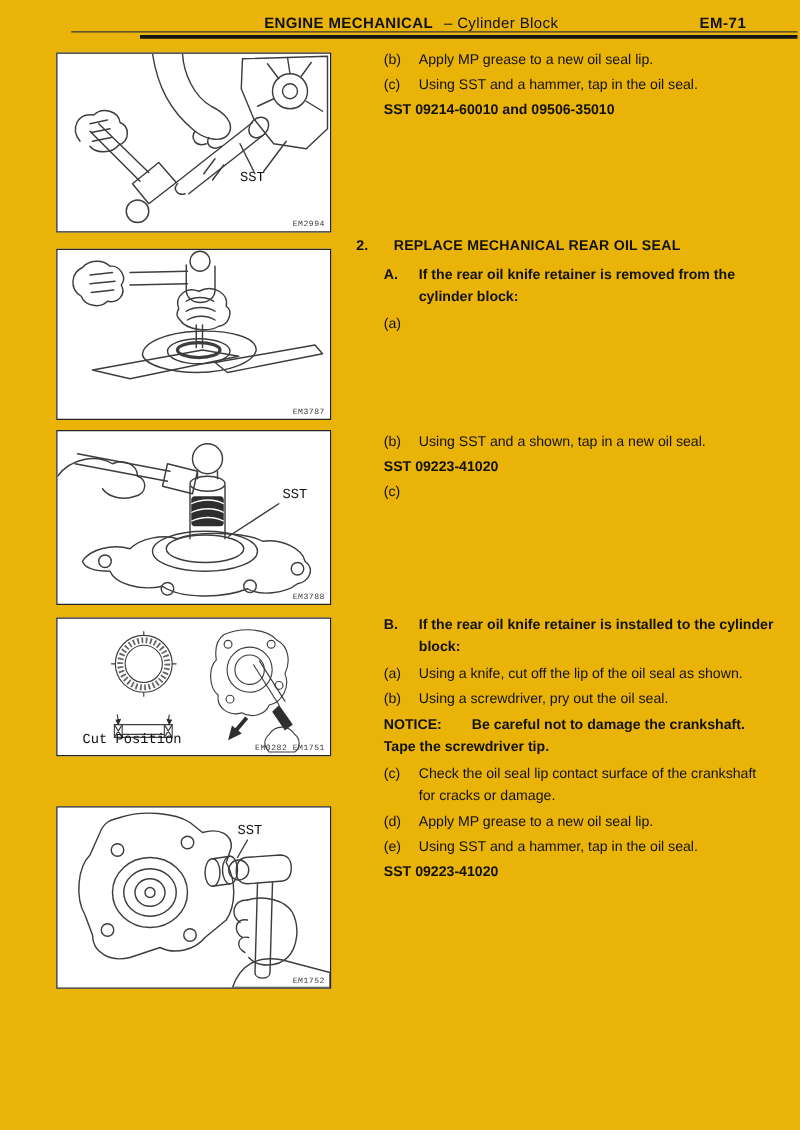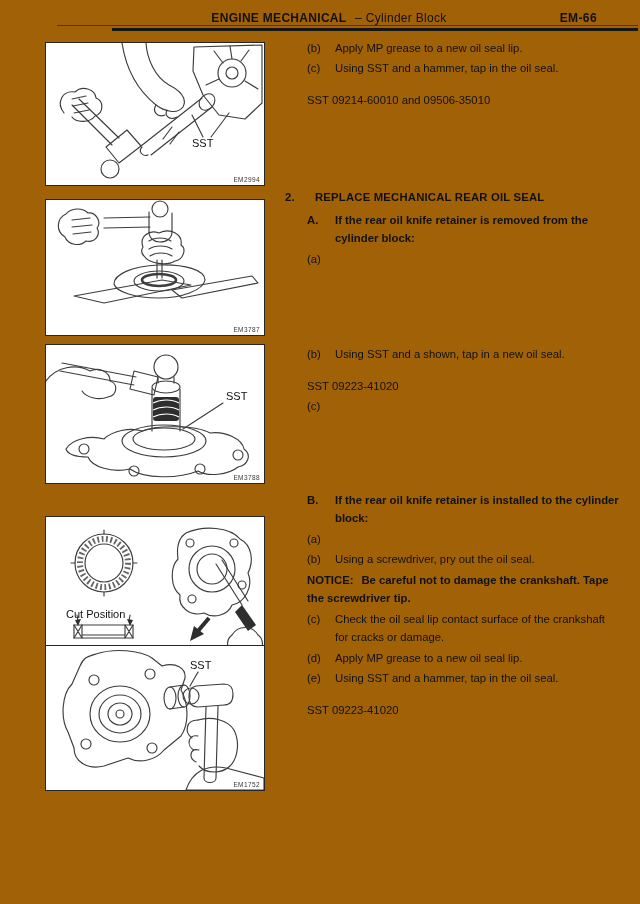--- a/index.html
+++ b/index.html
@@ -1,77 +1,77 @@
 <!DOCTYPE html>
 <html><head>
 <meta charset="utf-8">
 <style>
   html,body { margin:0; padding:0; background:#e8e8e8; }
   #page {
     position:relative; width:640px; height:904px; margin:0 auto;
-    background:#a16207; overflow:hidden;
+    background:#eab308; overflow:hidden;
     font-family:"Liberation Sans", sans-serif; color:#111;
   }
   
   .hdr-title {
     position:absolute; top:11px; left:0; right:0;
     text-align:center; font-size:12px; padding-left:18px;
     letter-spacing:0.3px; white-space:nowrap;
   }
   .hdr-title b { font-weight:bold; }
   .hdr-title .sub { font-weight:normal; margin-left:5px; }
   .hdr-page {
     position:absolute; top:11px; right:43px;
     font-size:12px; font-weight:bold; letter-spacing:0.4px;
   }
   .rule-thin  { position:absolute; top:25px; left:57px;  width:581px; height:1px; background:#3a3a3a; }
   .rule-thick { position:absolute; top:28px; left:112px; width:526px; height:3px; background:#151515; }
 
   
   .fig {
     position:absolute; left:45px; width:220px;
-    border:1px solid #262626; background:#fff; box-sizing:border-box;
+    border:1px solid #262626; background:#fff; box-sizing:border-box;font-family:Liberation Mono, monospace;
   }
   .fig svg { position:absolute; left:0; top:0; width:100%; height:100%; }
   .figcode {
     position:absolute; right:4px; bottom:2px;
     font-size:6.5px; letter-spacing:0.4px; color:#383838;
   }
   .figlabel { position:absolute; font-size:11px; color:#111; white-space:nowrap; }
   svg .ln  { fill:none; stroke:#3d3d3d; stroke-width:1.15; stroke-linecap:round; stroke-linejoin:round; }
   svg .lnb { fill:none; stroke:#3d3d3d; stroke-width:2.6; }
   svg .lnw { fill:none; stroke:#ffffff; stroke-width:1.1; }
   svg .lnk { fill:none; stroke:#4a4a4a; stroke-width:6; stroke-dasharray:1.8 2.6; opacity:.85; }
   svg .lnt { fill:none; stroke:#2d2d2d; stroke-width:4; }
   svg .f   { fill:#2e2e2e; stroke:none; }
 
   
   .txt { position:absolute; left:307px; width:312px; font-size:11.3px; line-height:18px; }
   .step { display:flex; margin-top:2px; }
   .step .mk { flex:none; width:28px; }
   .step.bold { font-weight:bold; }
-  .sstline { margin-top:14px; }
+  .sstline { margin-top:2px;font-weight:bold; }
   .notice  { font-weight:bold; margin-top:3px; }
-  .notice .mk { margin-right:8px; }
+  .notice .mk { margin-right:24px; }
   .sec { position:absolute; left:285px; width:334px; font-size:11.3px; line-height:18px; }
   .sec-row { display:flex; font-weight:bold; letter-spacing:0.2px; }
   .sec-row .secnum { flex:none; width:30px; }
   .sec .indent { margin-left:22px; }
   .mt3 { margin-top:3px; } .mt5 { margin-top:5px; }
 </style>
 </head>
 <body>
 
 <div id="page">
 
   <div class="hdr-title">
     <b>ENGINE MECHANICAL</b>
     <span class="sub">– Cylinder Block</span>
   </div>
-  <div class="hdr-page">EM-66</div>
+  <div class="hdr-page">EM-71</div>
   <div class="rule-thin"></div>
   <div class="rule-thick"></div>
 
   <div class="fig" style="top:42px;height:144px;">
     <svg viewBox="0 0 218 142">
       <path class="ln" d="M148,4 L216,2 L216,60 L199,76 L173,72 L157,52 L147,28 Z"></path>
       <circle class="ln" cx="186" cy="30" r="14"></circle>
       <circle class="ln" cx="186" cy="30" r="6"></circle>
       <path class="ln" d="M186,16 L184,3 M173,36 L160,42 M199,38 L212,46 M177,20 L168,8 M195,18 L203,7"></path>
       <path class="ln" d="M95,103 L156,55 M105,112 L166,64"></path>
@@ -126,21 +126,21 @@
       <path class="lnw" d="M107,58 C115,54 126,54 133,58 M107,65 C115,61 126,61 133,65 M107,72 C115,68 126,68 133,72"></path>
       <path class="ln" d="M14,26 L88,40 M16,18 L90,32"></path>
       <path class="ln" d="M88,26 L112,32 L108,50 L84,44 Z"></path>
       <path class="ln" d="M0,36 C10,22 30,18 44,26 C52,22 64,26 64,36 C72,38 72,50 62,52 C52,56 40,52 36,46"></path>
       <path class="ln" d="M177,58 L137,84"></path>
     </svg>
     <span class="figlabel" style="left:180px;top:45px;">SST</span>
     <span class="figcode">EM3788</span>
   </div>
 
-  <div class="fig" style="top:516px;height:141px;">
+  <div class="fig" style="top:494px;height:111px;">
     <svg viewBox="0 0 218 139">
       <circle class="ln" cx="58" cy="46" r="29"></circle>
       <circle class="ln" cx="58" cy="46" r="19"></circle>
       <circle class="lnk" cx="58" cy="46" r="24"></circle>
       <path class="ln" d="M58,17 L58,13 M58,75 L58,79 M29,46 L25,46 M87,46 L91,46"></path>
       <path class="ln" d="M28,108 L87,108 L87,121 L28,121 Z M36,108 L36,121 M79,108 L79,121 M36,118 L79,118"></path>
       <path class="ln" d="M28,108 L36,121 M36,108 L28,121 M79,108 L87,121 M87,108 L79,121"></path>
       <path class="ln" d="M31,98 L32,104 M84,98 L83,104"></path>
       <path class="f" d="M29,103 L35,102 L32,109 Z"></path>
       <path class="f" d="M81,102 L87,103 L84,109 Z"></path>
@@ -226,20 +226,21 @@
     </div>
   </div>
 
   <div class="txt" style="top:489px;">
     <div class="step bold">
       <span class="mk">B.</span>
       <span>If the rear oil knife retainer is installed to the cylinder block:</span>
     </div>
     <div class="step mt3">
       <span class="mk">(a)</span>
+      <span>Using a knife, cut off the lip of the oil seal as shown.</span>
     </div>
     <div class="step">
       <span class="mk">(b)</span>
       <span>Using a screwdriver, pry out the oil seal.</span>
     </div>
     <div class="notice">
       <span class="mk">NOTICE:</span><span>Be careful not to damage the crankshaft. Tape the screwdriver tip.</span>
     </div>
     <div class="step mt3">
       <span class="mk">(c)</span>

